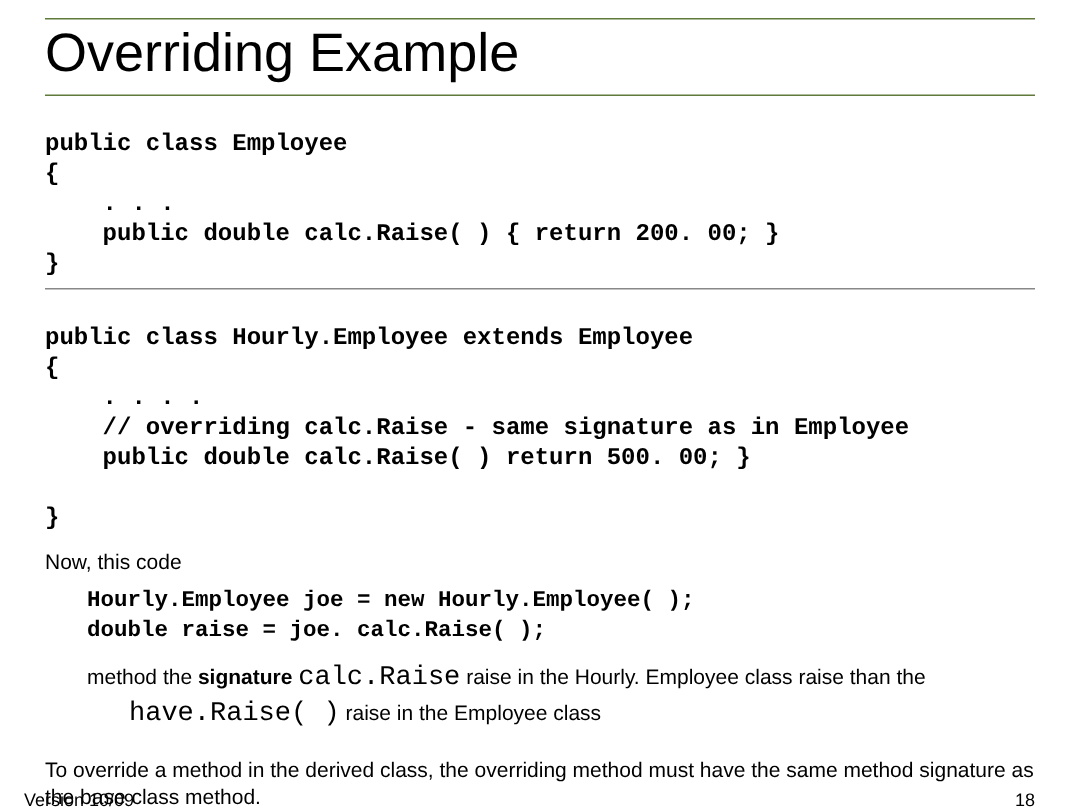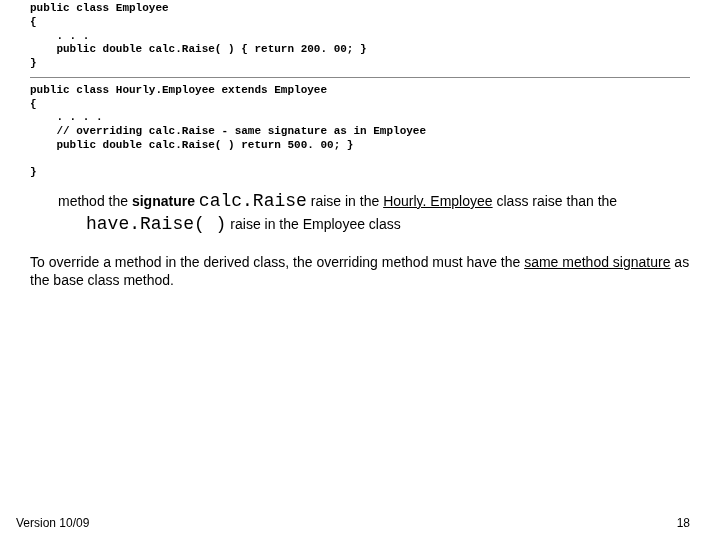--- a/index.html
+++ b/index.html
@@ -31,24 +31,24 @@
   h1 {
     margin: 0;
     font-size: 36px;
     font-weight: 400;
     color: #000;
     line-height: 1.1;
   }
   .codeblock {
     font-family: "Courier New", Courier, monospace;
     font-weight: bold;
-    font-size: 11px;
+    font-size: 16px;
     white-space: pre;
     line-height: 1.25;
-    margin-top: 2px;
+    margin-top: 22px;
   }
   .codeblock.hr-after {
     border-bottom: 1px solid #888;
     padding-bottom: 6px;
     margin-bottom: 6px;
   }
   .body-text {
     font-size: 14px;
     line-height: 1.3;
     margin-top: 10px;
@@ -64,54 +64,61 @@
   .mono-inline {
     font-family: "Courier New", Courier, monospace;
     font-size: 18px;
   }
   .indent-para {
     margin-left: 28px;
     text-indent: -28px;
     padding-left: 28px;
   }
   .underline {
-    text-decoration: underline;
   }
   .footer {
     position: absolute;
     bottom: 12px;
     left: 16px;
     right: 30px;
     font-size: 12px;
     color: #000;
     display: flex;
     justify-content: space-between;
   }
 </style>
 </head>
 <body>
 
 <div class="slide">
 
+  <div class="title-wrap">
+    <div class="title-inner">
+      <h1>Overriding Example</h1>
+    </div>
+  </div>
 
   <div class="codeblock hr-after">public class Employee
 {
     . . .
     public double calc.Raise( ) { return 200. 00; }
 }</div>
 
   <div class="codeblock">public class Hourly.Employee extends Employee
 {
     . . . .
     // overriding calc.Raise - same signature as in Employee
     public double calc.Raise( ) return 500. 00; }
 
 }</div>
 
+  <div class="body-text">Now, this code</div>
 
+  <div class="code-indent">Hourly.Employee joe = new Hourly.Employee( );
+double raise = joe. calc.Raise( );</div>
 
   <div class="body-text indent-para">
     <span>method the </span><b>signature</b><span> </span><span class="mono-inline">calc.Raise</span><span> raise in the </span><span class="underline">Hourly. Employee</span><span> class raise than the </span><span class="mono-inline">have.Raise( )</span><span> raise in the Employee class</span>
   </div>
 
   <div class="body-text" style="margin-top:16px">
     <span>To override a method in the derived class, the overriding method must have the </span><span class="underline">same method signature</span><span> as the base class method.</span>
   </div>
 
   <div class="footer">

